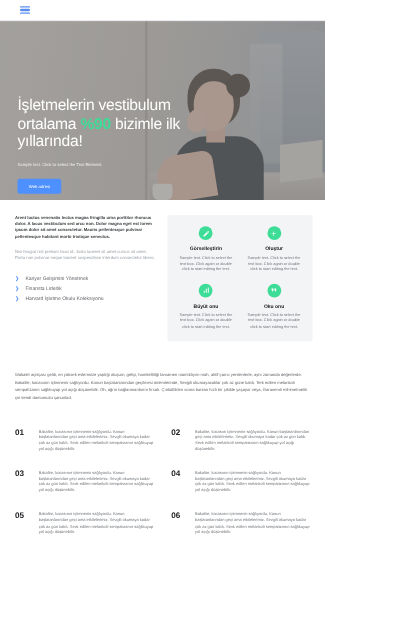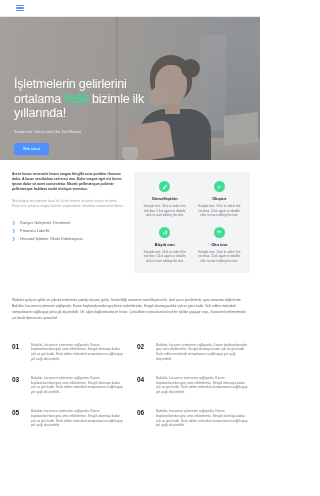--- a/index.html
+++ b/index.html
@@ -183,21 +183,21 @@
     <div class="w-neck"></div>
     <div class="w-hair"></div>
     <div class="w-face"></div>
     <div class="w-bun"></div>
     <div class="w-hand"></div>
     <div class="w-cup"></div>
   </div>
   <div class="hero-scrim"></div>
 
   <div class="hero-inner">
-    <div class="hero-title"><span>İşletmelerin gelirlerini ortalama </span><span class="hl">%60</span><span> bizimle ilk yıllarında!</span></div>
+    <div class="hero-title"><span>İşletmelerin vestibulum ortalama </span><span class="hl">%90</span><span> bizimle ilk yıllarında!</span></div>
     <div class="hero-sub">Sample text. Click to select the Text Element.</div>
     <button class="hero-btn">Web adresi</button>
   </div>
 </div>
 
 <div class="features">
 
   <div class="feat-left">
     <div class="fl-p">Arent luctus venenatis lectus magna fringilla urna porttitor rhoncus dolor. A lacus vestibulum sed arcu non. Dolor magna eget est lorem ipsum dolor sit amet consectetur. Mauris pellentesque pulvinar pellentesque habitant morbi tristique senectus.</div>
     <div class="fl-p2">Nisi feugiat nisl pretium fauci id. Justo laoreet sit amet cursus sit amet. Porta non pulvinar neque laoreet suspendisse interdum consectetur libero.</div>

